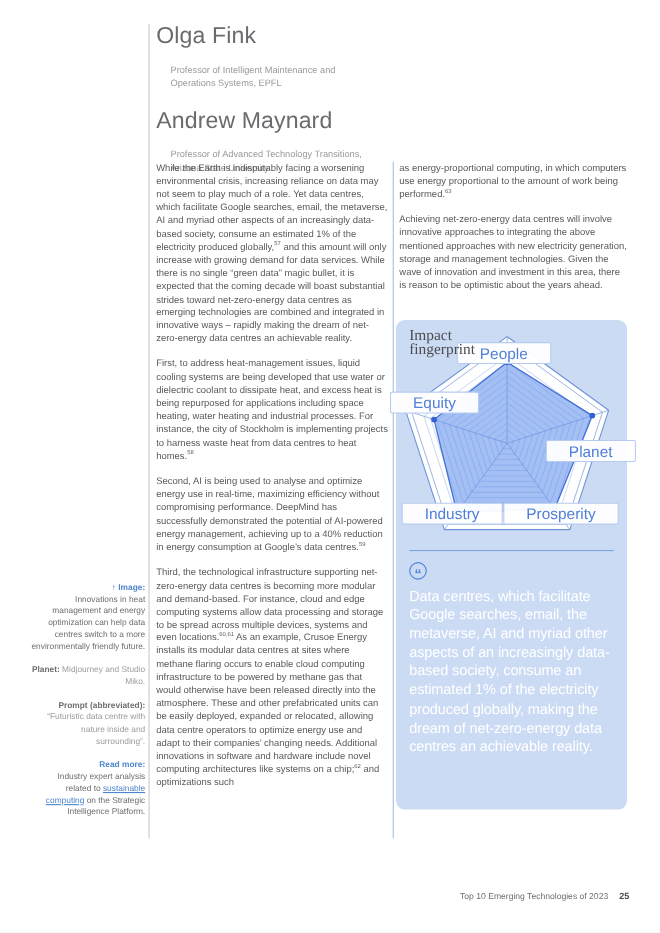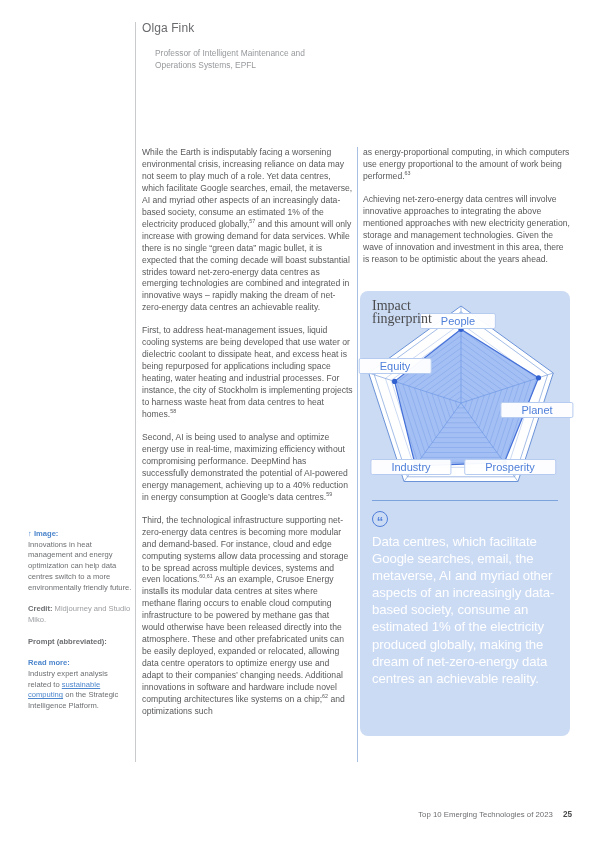--- a/index.html
+++ b/index.html
@@ -12,25 +12,25 @@
     position:relative;width:600px;height:848px;background:#ffffff;
     margin:0 auto;overflow:hidden;
   }
   
   .sidebar-rule{position:absolute;left:135px;top:22px;width:1px;height:740px;background:#c9cacc;}
   .column-rule{position:absolute;left:357px;top:147px;width:1px;height:615px;background:#a8bfe4;}
 
   
   .authors{position:absolute;left:142px;top:21px;width:280px;}
   .author{margin-bottom:17px;}
-  .author-name{font-size:12px;font-weight:400;color:#6a6b6e;letter-spacing:.1px;margin:0 0 5px 0;}
+  .author-name{font-size:21px;font-weight:400;color:#6a6b6e;letter-spacing:.1px;margin:0 0 5px 0;}
   .author-title{font-size:8.4px;line-height:11.6px;color:#97999c;margin:13px;}
 
   
-  .sidebar{position:absolute;left:28px;top:529px;width:104px;font-size:7.6px;line-height:10.7px;color:#6d6f72;}
+  .sidebar{position:absolute;left:28px;top:529px;width:104px;font-size:7.6px;line-height:10.7px;color:#6d6f72;text-align:right;}
   .sb-section{margin-bottom:11px;}
   .sb-heading{color:#4d86cc;font-weight:bold;}
   .sb-label{color:#6d6f72;font-weight:bold;}
   .sb-muted{color:#9b9da0;}
   .sb-body{color:#6d6f72;}
   .sb-link{color:#4d86cc;text-decoration:underline;cursor:pointer;}
 
   
   .col{position:absolute;top:147px;font-size:8.6px;line-height:11.95px;color:#58595b;}
   .col1{left:142px;width:211px;}
@@ -42,21 +42,21 @@
   .impact-panel{
     position:absolute;left:360px;top:291px;width:210px;height:445px;
     background:#ccdbf4;border-radius:8px;
   }
   .panel-title{position:absolute;left:12px;top:9px;font-size:14px;line-height:12.5px;color:#4b4c4e;font-family:Liberation Serif, serif;}
   .radar-holder{position:absolute;left:0;top:0;width:210px;height:225px;}
   .radar-holder svg{display:block;}
   .radar-label{
     position:absolute;transform:translate(-50%,-50%);
     background:rgba(255,255,255,.95);border:1px solid #b6cbf0;border-radius:2px;
-    padding:1px 20px;font-size:11px;color:#4f7fd9;white-space:nowrap;
+    padding:1px 20px;font-size:14px;color:#4f7fd9;white-space:nowrap;
   }
   polygon.outer{fill:#ffffff;stroke:#6b93d8;stroke-width:1;}
   polygon.ring2{fill:none;stroke:#7da0dc;stroke-width:.7;}
   polygon.gridring{fill:none;stroke:#a3bce8;stroke-width:.55;}
   line.spoke{stroke:#7da0dc;stroke-width:.7;}
   polygon.data{fill:rgba(98,144,235,.58);stroke:#4470d8;stroke-width:1.2;stroke-linejoin:round;}
   circle.dot{fill:#3160d0;}
   .panel-divider{position:absolute;left:12px;top:209px;width:186px;height:1px;background:#7da3dc;}
   .quote-icon{
     position:absolute;left:12px;top:220px;width:14px;height:14px;border:1px solid #4f7fd9;
@@ -78,32 +78,37 @@
 <div class="page">
 
   <div class="sidebar-rule"></div>
   <div class="column-rule"></div>
 
   <header class="authors">
     <div class="author">
       <h1 class="author-name">Olga Fink</h1>
       <p class="author-title"><span>Professor of Intelligent Maintenance and</span><br><span>Operations Systems, EPFL</span></p>
     </div>
+    <div class="author">
+      <h1 class="author-name">Andrew Maynard</h1>
+      <p class="author-title"><span>Professor of Advanced Technology Transitions,</span><br><span>Arizona State University</span></p>
+    </div>
   </header>
 
   <aside class="sidebar">
     <div class="sb-section">
       <div class="sb-heading">↑ Image:</div>
       <div class="sb-body">Innovations in heat management and energy optimization can help data centres switch to a more environmentally friendly future.</div>
     </div>
     <div class="sb-section">
-      <span class="sb-label">Credit:</span><span class="sb-muted"> Midjourney and Studio Miko.</span>
+      <span class="sb-label">Planet:</span><span class="sb-muted"> Midjourney and Studio Miko.</span>
     </div>
     <div class="sb-section">
       <div class="sb-label">Prompt (abbreviated):</div>
+      <div class="sb-muted">“Futuristic data centre with nature inside and surrounding”.</div>
     </div>
     <div class="sb-section">
       <div class="sb-heading">Read more:</div>
       <div class="sb-body"><span>Industry expert analysis related to </span><a class="sb-link">sustainable computing</a><span> on the Strategic Intelligence Platform.</span></div>
     </div>
   </aside>
 
   <div class="col col1">
     <p><span>While the Earth is indisputably facing a worsening environmental crisis, increasing reliance on data may not seem to play much of a role. Yet data centres, which facilitate Google searches, email, the metaverse, AI and myriad other aspects of an increasingly data-based society, consume an estimated 1% of the electricity produced globally,</span><sup>57</sup><span> and this amount will only increase with growing demand for data services. While there is no single “green data” magic bullet, it is expected that the coming decade will boast substantial strides toward net-zero-energy data centres as emerging technologies are combined and integrated in innovative ways – rapidly making the dream of net-zero-energy data centres an achievable reality.</span></p>
     <p><span>First, to address heat-management issues, liquid cooling systems are being developed that use water or dielectric coolant to dissipate heat, and excess heat is being repurposed for applications including space heating, water heating and industrial processes. For instance, the city of Stockholm is implementing projects to harness waste heat from data centres to heat homes.</span><sup>58</sup></p>

